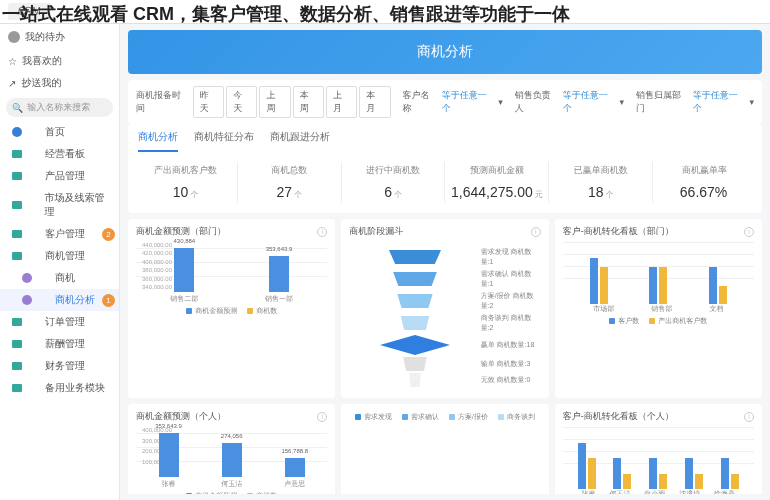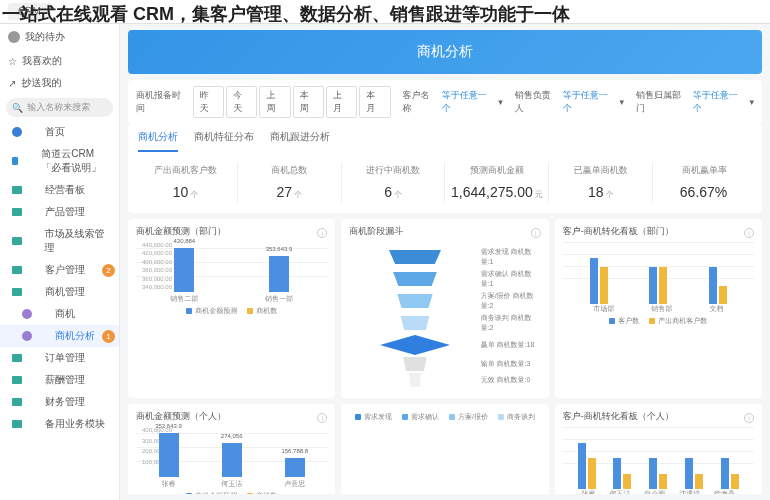--- a/index.html
+++ b/index.html
@@ -34,21 +34,21 @@
 .tab-item{padding-bottom:6px;cursor:pointer}
 .tab-item.active{color:#2f7ee0;border-bottom:2px solid #2f7ee0}
 .stats-row{background:#fff;margin:0 8px;padding:10px 6px;display:flex;border-radius:0 0 4px 4px}
 .stat-card{flex:1;text-align:center;border-right:1px solid #eee;padding:2px 4px}
 .stat-card:last-child{border-right:none}
 .stat-label{font-size:9px;color:#888;margin-bottom:6px}
 .stat-value{font-size:14px;color:#333;font-weight:500}
 .stat-unit{font-size:8px;color:#aaa;margin-left:2px}
 .charts-grid{display:grid;grid-template-columns:1fr 1fr 1fr;gap:6px;margin:6px 8px;flex:1;overflow:hidden}
 .chart-box{background:#fff;border-radius:4px;padding:6px 8px;position:relative}
-.chart-title{font-size:9px;color:#555;margin-bottom:4px;display:flex;justify-content:space-between;align-items:flex-end}
+.chart-title{font-size:9px;color:#555;margin-bottom:4px;display:flex;justify-content:space-between;align-items:center}
 .info-icon{width:10px;height:10px;border:1px solid #ccc;border-radius:50%;font-size:7px;color:#ccc;display:flex;align-items:center;justify-content:center}
 .bar-chart{height:70px;display:flex;align-items:flex-end;gap:18px;padding:0 10px;position:relative}
 .bar-chart::before{content:"";position:absolute;left:0;right:0;top:0;bottom:14px;background:repeating-linear-gradient(to top,transparent,transparent 13px,#f0f0f0 13px,#f0f0f0 14px)}
 .y-axis{position:absolute;left:-2px;top:0;bottom:14px;font-size:6px;color:#aaa;display:flex;flex-direction:column;justify-content:space-between;text-align:right;width:38px}
 .bar-group{flex:1;display:flex;flex-direction:column;align-items:center;position:relative;z-index:1}
 .bar{width:20px;background:#4a8fe0;margin-bottom:2px;position:relative}
 .bar-val{position:absolute;top:-10px;font-size:6px;color:#666;white-space:nowrap;left:50%;transform:translateX(-50%)}
 .bar-label{font-size:7px;color:#888}
 .legend{display:flex;justify-content:center;gap:10px;font-size:7px;color:#888;margin-top:2px}
 .legend-item{display:flex;align-items:center;gap:3px}
@@ -90,24 +90,20 @@
     <div class="search-box">
       <span>🔍</span>
       <span>输入名称来搜索</span>
     </div>
     <div id="nav-list">
         <div class="nav-item">
           <span class="circle-icon home"></span>
           <span>首页</span>
         </div>
         <div class="nav-item">
-          <span class="folder-icon blue"></span>
-          <span>简道云CRM「必看说明」</span>
-        </div>
-        <div class="nav-item">
           <span class="folder-icon teal"></span>
           <span>经营看板</span>
         </div>
         <div class="nav-item">
           <span class="folder-icon teal"></span>
           <span>产品管理</span>
         </div>
         <div class="nav-item">
           <span class="folder-icon teal"></span>
           <span>市场及线索管理</span>

